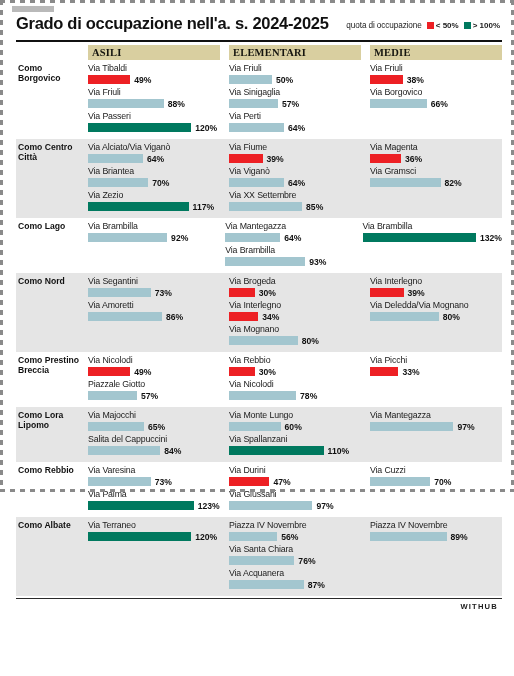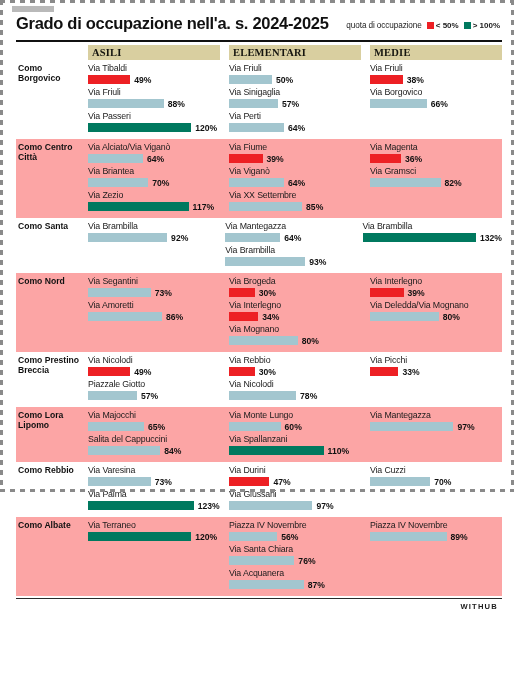--- a/index.html
+++ b/index.html
@@ -64,21 +64,21 @@
     flex:1 1 0;margin-right:9px;background:#d9cfa0;
     font-size:10.5px;font-weight:bold;color:#15150f;letter-spacing:0.2px;
     padding:2px 0 2px 4px;box-sizing:border-box;
   }
   .colhead .ch:last-child{margin-right:0;}
 
   .section{
     display:flex;margin:0 2px 0 8px;padding:3px 0 4px 0;
     box-sizing:border-box;
   }
-  .section.shade{background:#fca5a5;}
+  .section.shade{background:#e5e5e5;}
   .sec-name{
     width:72px;flex:0 0 72px;
     font-size:8.6px;font-weight:bold;color:#111;line-height:1.12;
     padding:1px 4px 0 2px;box-sizing:border-box;
   }
   .col{flex:1 1 0;margin-right:9px;}
   .col:last-child{margin-right:0;}
 
   .entry{margin-bottom:1px;}
   .entry-name{
@@ -256,21 +256,21 @@
           <div class="entry">
             <div class="entry-name">Via Gramsci</div>
             <div class="bar-row">
               <div class="bar" style="width: 70.52px;"></div>
               <span class="bar-val">82%</span>
             </div>
           </div>
         </div>
       </div>
       <div class="section">
-        <div class="sec-name">Como Santa</div>
+        <div class="sec-name">Como Lago</div>
         <div class="col">
           <div class="entry">
             <div class="entry-name">Via Brambilla</div>
             <div class="bar-row">
               <div class="bar" style="width: 79.12px;"></div>
               <span class="bar-val">92%</span>
             </div>
           </div>
         </div>
         <div class="col">

